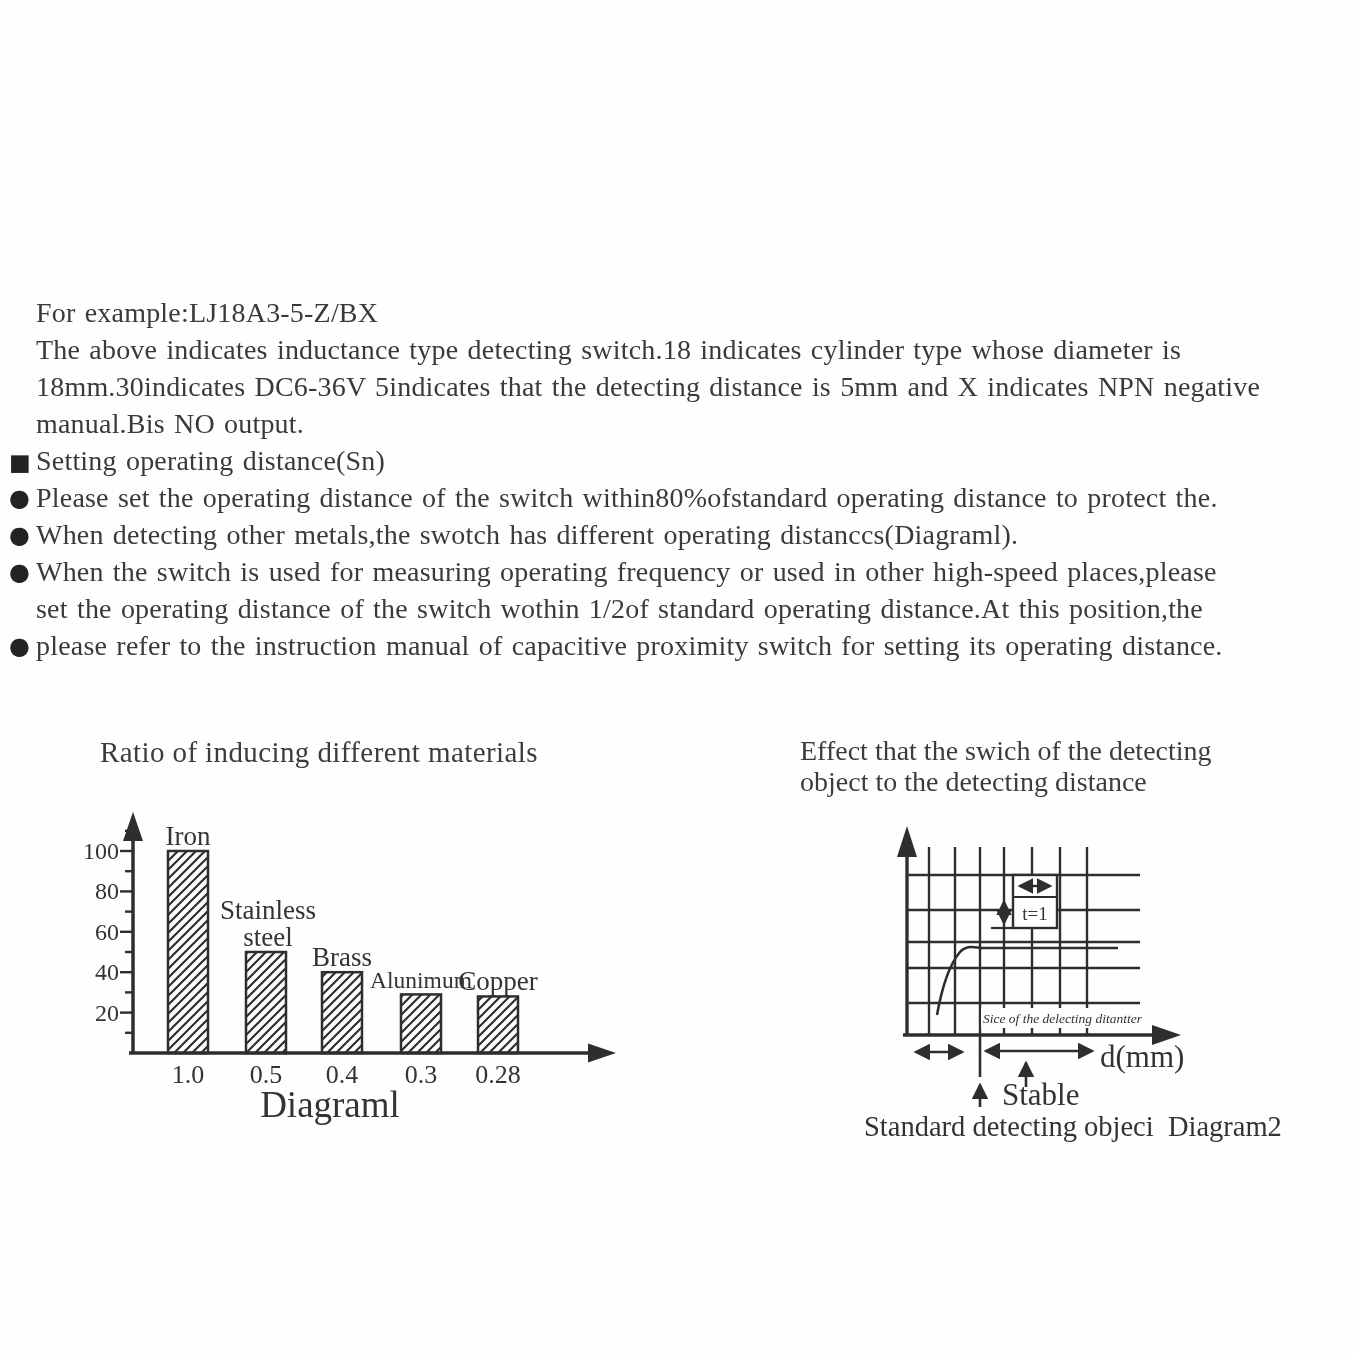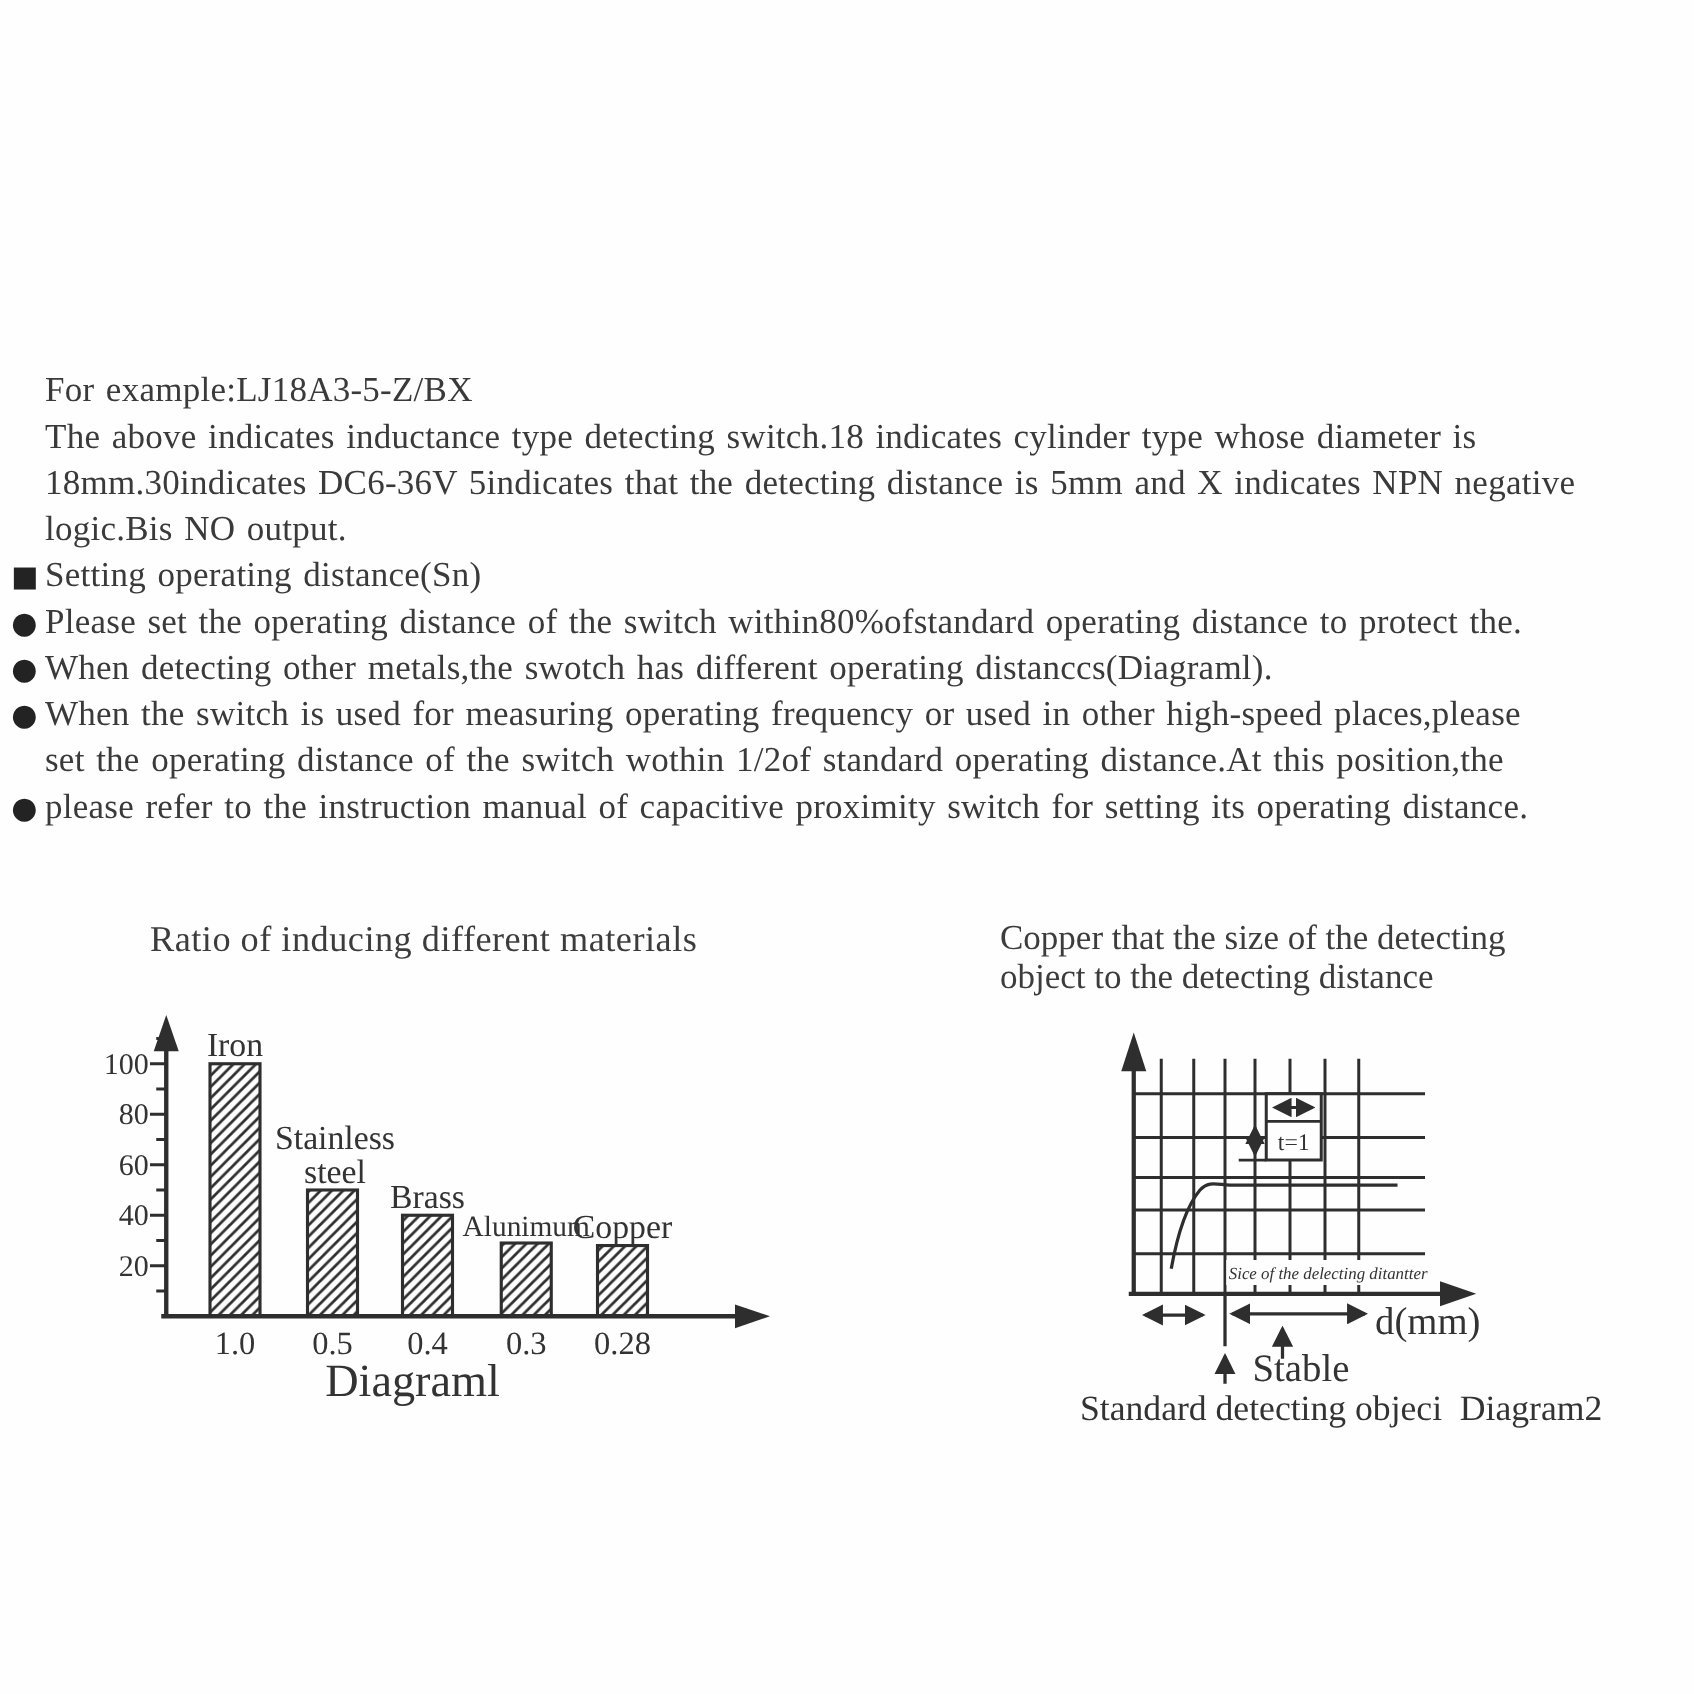--- a/index.html
+++ b/index.html
@@ -12,49 +12,49 @@
     font-size:28px;line-height:37px;letter-spacing:.2px;word-spacing:2px;white-space:nowrap;
   }
   .line{height:37px;position:relative;}
   .marker{
     position:absolute;left:-27px;top:1px;color:#232323;
     font-family:"DejaVu Sans", sans-serif;line-height:34px;
   }
   .marker.square{font-size:23px;top:3px;}
   .marker.circle{font-size:24px;top:2px;letter-spacing:0;}
   .chart-title{position:absolute;color:#3c3c3c;}
-  #left-title{left:100px;top:736px;font-size:29px;letter-spacing:.4px;margin-left:20px;}
+  #left-title{left:100px;top:736px;font-size:29px;letter-spacing:.4px;}
   #right-title{left:800px;top:735px;font-size:28px;line-height:31px;}
   #barchart{position:absolute;left:85px;top:800px;}
   #diag2{position:absolute;left:850px;top:815px;}
   svg text{fill:#333;font-family:"Liberation Serif", serif;}
   svg .ink{stroke:#2e2e2e;fill:none;}
 </style>
 </head>
 <body>
 
 <div class="page">
 
   <div id="textblock" class="textblock">
       <div class="line">For example:LJ18A3-5-Z/BX</div>
       <div class="line">The above indicates inductance type detecting switch.18 indicates cylinder type whose diameter is</div>
       <div class="line">18mm.30indicates DC6-36V 5indicates that the detecting distance is 5mm and X indicates NPN negative</div>
-      <div class="line">logic.Bis NO output.</div>
+      <div class="line">manual.Bis NO output.</div>
       <div class="line"><span class="marker square">■</span>Setting operating distance(Sn)</div>
       <div class="line"><span class="marker circle">●</span>Please set the operating distance of the switch within80%ofstandard operating distance to protect the.</div>
       <div class="line"><span class="marker circle">●</span>When detecting other metals,the swotch has different operating distanccs(Diagraml).</div>
       <div class="line"><span class="marker circle">●</span>When the switch is used for measuring operating frequency or used in other high-speed places,please</div>
       <div class="line">set the operating distance of the switch wothin 1/2of standard operating distance.At this position,the</div>
       <div class="line"><span class="marker circle">●</span>please refer to the instruction manual of capacitive proximity switch for setting its operating distance.</div>
     </div>
 
   <div id="left-title" class="chart-title">Ratio of inducing different materials</div>
 
   <div id="right-title" class="chart-title">
-    <div>Copper that the size of the detecting</div>
+    <div>Effect that the swich of the detecting</div>
     <div>object to the detecting distance</div>
   </div>
 
   <svg id="barchart" width="600" height="330">
       <defs>
         <pattern id="hatch" width="9" height="9" patternUnits="userSpaceOnUse">
           <path d="M0,9 L9,0 M-2.25,2.25 L2.25,-2.25 M6.75,11.25 L11.25,6.75" stroke="#2e2e2e" stroke-width="2.2" fill="none"></path>
         </pattern>
       </defs>
       <line x1="48" y1="253" x2="48" y2="38" stroke="#2e2e2e" stroke-width="3.5"></line>

